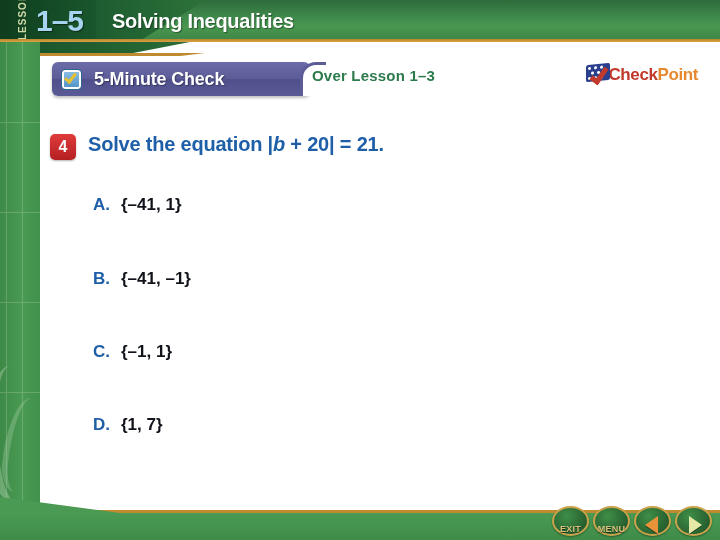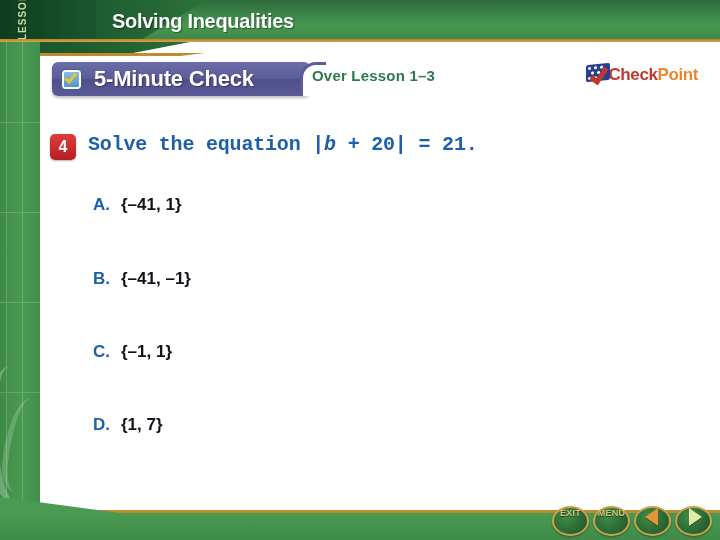--- a/index.html
+++ b/index.html
@@ -98,21 +98,21 @@
     clip-path:polygon(0 100%,100% 100%,0 0);
   }
   .nav-buttons{
     position:absolute; right:8px; bottom:1px; height:36px;
     display:flex; align-items:center; gap:4px;
   }
   .navbtn{
     width:37px; height:30px; border-radius:50%;
     background:radial-gradient(circle at 38% 32%,#3f8e48,#27602f 72%,#1d4d26 100%);
     border:2px solid #c9a24a;
-    display:flex; align-items:flex-start; justify-content:center;
+    display:flex; align-items:flex-end; justify-content:center;
     box-shadow:0 1px 2px rgba(0,0,0,.35);
     position:relative;
   }
   .navbtn-lbl{
     font-size:9px; font-weight:bold; color:#d8c07a; letter-spacing:.2px;
     text-shadow:0 1px 0 rgba(0,0,0,.5);
   }
   .tri-left, .tri-right{ width:0;height:0; }
   .tri-left{
     border-top:9px solid transparent; border-bottom:9px solid transparent;
@@ -141,21 +141,21 @@
     box-shadow:inset 0 0 0 2px #ffffff;
     position:relative;
   }
   .check-mark{
     position:absolute; left:5px; top:1px;
     width:7px; height:12px;
     border-right:3px solid #e7c233; border-bottom:3px solid #e7c233;
     transform:rotate(38deg);
   }
   .check-banner-label{
-    margin-left:12px; font-size:22px; font-weight:bold; color:#ffffff;
+    margin-left:12px; font-size:18px; font-weight:bold; color:#ffffff;
     letter-spacing:-.2px; text-shadow:1px 1px 1px rgba(0,0,0,.35);
   }
   .banner-tail{
     position:absolute; left:300px; top:62px; width:26px; height:34px;
     background:#fff;
     border-top-left-radius:16px;
     border-left:3px solid #5c5c99;
     border-top:3px solid #5c5c99;
   }
   .over-lesson{
@@ -200,21 +200,20 @@
     width:26px; height:26px; border-radius:5px;
     background:linear-gradient(to bottom,#e03b3b,#b51f22);
     color:#fff; font-size:16px; font-weight:bold;
     display:flex; align-items:center; justify-content:center;
     box-shadow:0 1px 2px rgba(0,0,0,.3);
   }
   .q-text{
     position:absolute; left:88px; top:133px;
     font-size:20px; font-weight:bold; color:#1e5fa8;
     letter-spacing:-.2px;
-    font-family:Liberation Mono, monospace;
   }
   .q-text i{ font-style:italic; }
 
   
   .opt{ position:absolute; display:flex; align-items:baseline; }
   .opt-letter{
     font-size:17px; font-weight:bold; color:#1e5fa8; width:26px;
   }
   .opt-value{
     font-size:17px; font-weight:bold; color:#10131a; margin-left:2px;
@@ -226,20 +225,21 @@
 </style>
 </head>
 <body>
 
 <div class="slide">
 
   <div class="header">
     <div class="hdr-darkbox"></div>
     <div class="hdr-diag"></div>
     <div class="lesson-vert">LESSON</div>
+    <div class="lesson-num">1–5</div>
     <div class="lesson-title">Solving Inequalities</div>
   </div>
   <div class="hdr-notch"></div>
   <div class="hdr-notch-line"></div>
 
   <div class="left-rail">
     <div class="rail-grid">
       <span style="left:6px;top:0;width:1px;height:471px;"></span>
       <span style="left:22px;top:0;width:1px;height:471px;"></span>
       <span style="left:0;top:80px;width:40px;height:1px;"></span>

